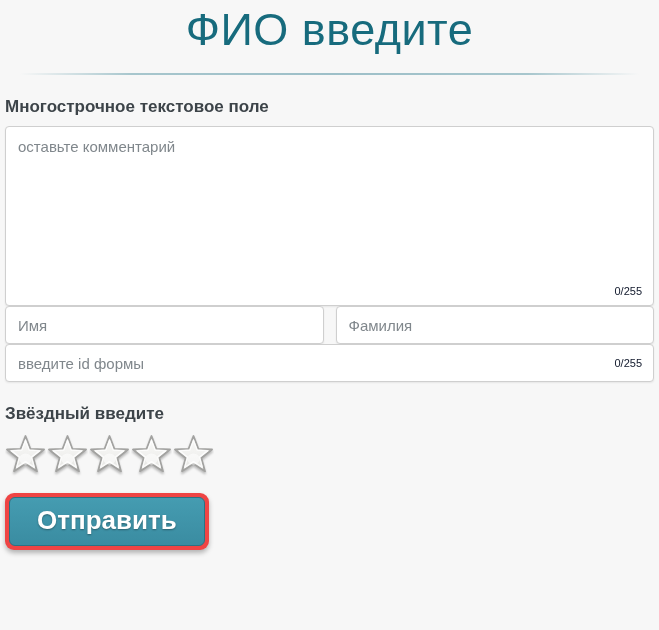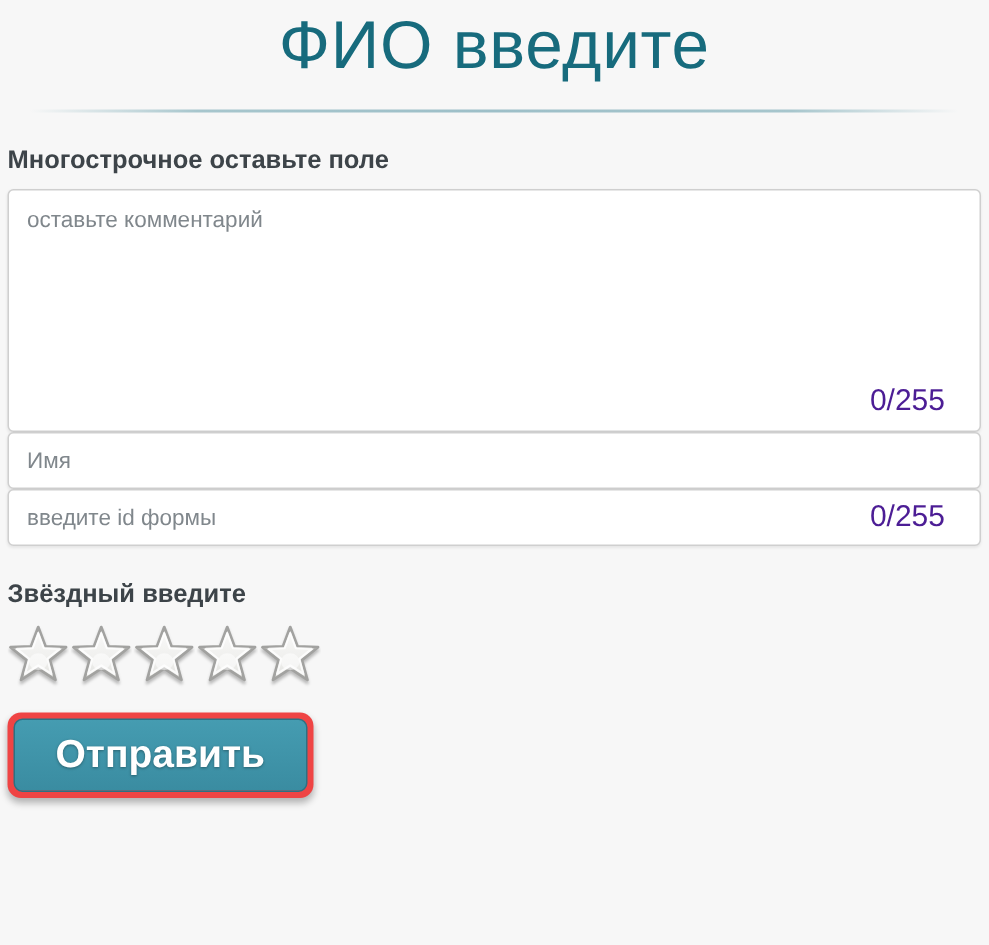--- a/index.html
+++ b/index.html
@@ -47,29 +47,29 @@
     border: 1px solid #cfcfcf;
     border-radius: 4px;
     background: #ffffff;
     font-family: "Liberation Sans", sans-serif;
     font-size: 15px;
     color: #444;
     padding: 11px 12px;
     box-shadow: 0 1px 2px rgba(0,0,0,0.07);
     outline: none;
   }
-  textarea { height: 162px; resize: none; display: block; }
+  textarea { height: 180px; resize: none; display: block; }
   input[type="text"] { height: 38px; }
   ::placeholder { color: #80878c; opacity: 1; }
 
   .char-counter {
     position: absolute;
-    right: 24px;
-    font-size: 20px;
-    color: #4c1d95;
+    right: 12px;
+    font-size: 11px;
+    color: #0f172a;
     pointer-events: none;
   }
   .char-counter.bottom { bottom: 9px; }
   .char-counter.middle { top: 50%; transform: translateY(-50%); }
 
   .name-row { display: flex; gap: 12px; align-items: flex-end; }
   .name-row .input-wrap { flex: 1; }
 
   .stars-row { display: flex; gap: 1px; margin-top: 4px; }
   .star {
@@ -114,29 +114,32 @@
     </linearGradient>
   </defs>
 </svg>
 
 <div class="page">
 
   <h1 class="page-title">ФИО введите</h1>
 
   <hr class="divider">
 
-  <div class="field-label">Многострочное оставьте поле</div>
+  <div class="field-label">Многострочное текстовое поле</div>
   <div class="input-wrap">
     <textarea placeholder="оставьте комментарий" style=""></textarea>
     <span class="char-counter bottom">0/255</span>
   </div>
 
   <div class="name-row">
     <div class="input-wrap">
       <input type="text" placeholder="Имя" style="">
+    </div>
+    <div class="input-wrap">
+      <input type="text" placeholder="Фамилия" style="">
     </div>
   </div>
 
   <div class="input-wrap">
     <input type="text" placeholder="введите id формы" style="">
     <span class="char-counter middle">0/255</span>
   </div>
 
   <div class="field-label">Звёздный введите</div>
   <div class="stars-row">

